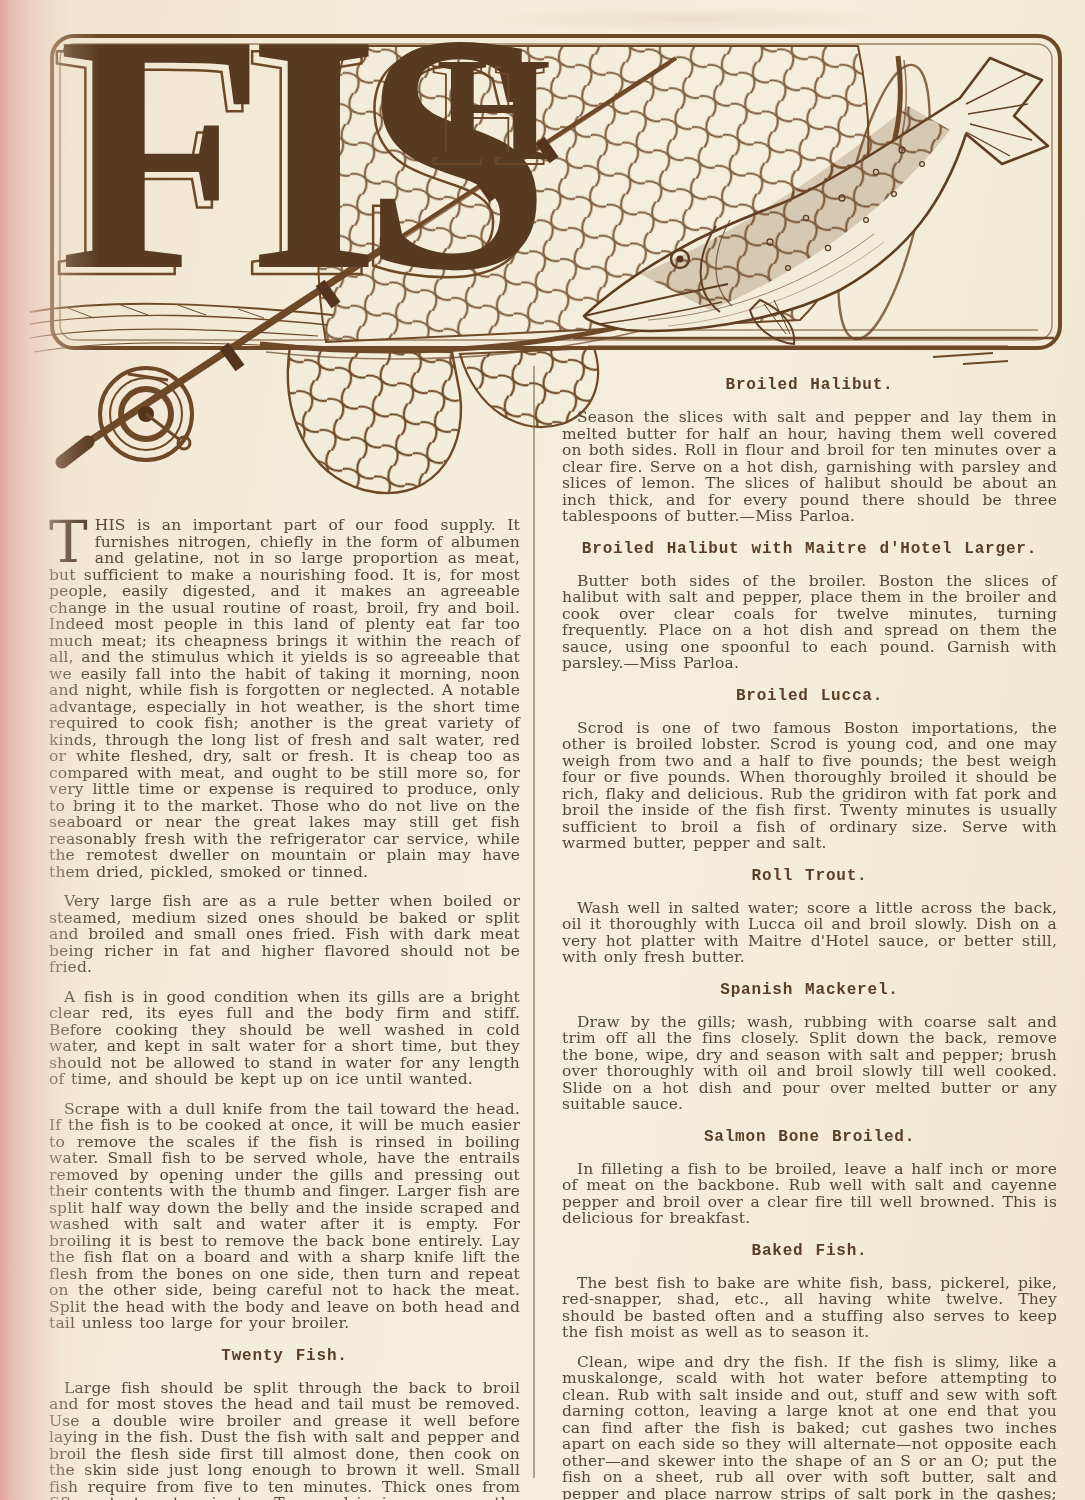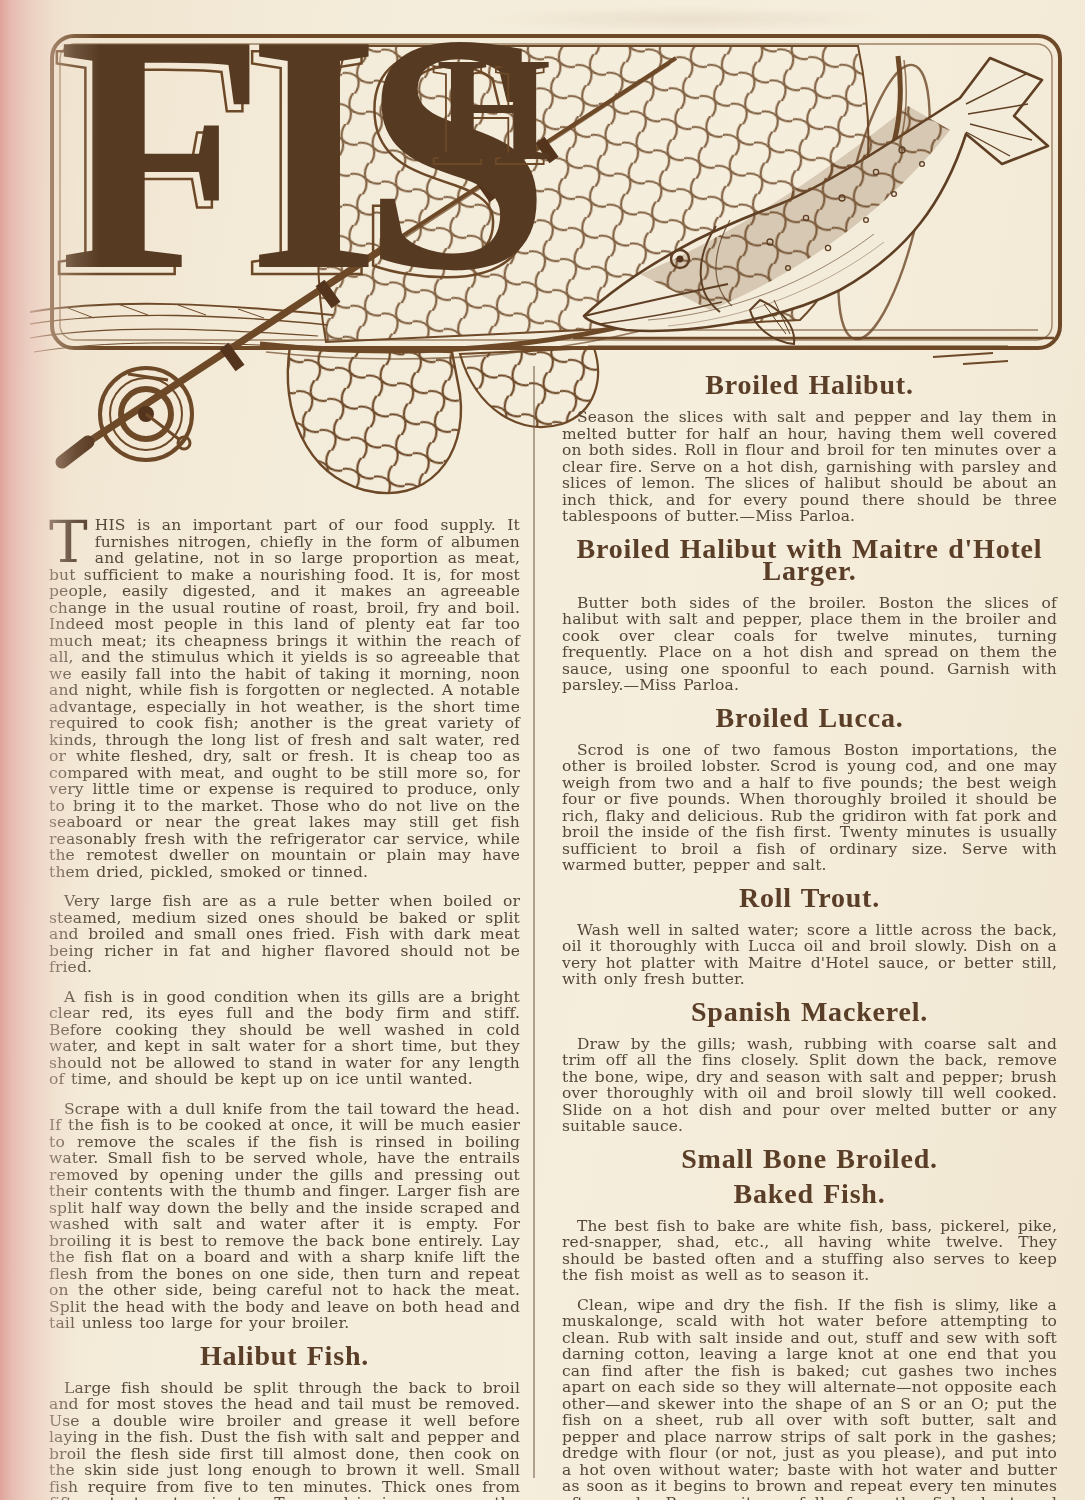--- a/index.html
+++ b/index.html
@@ -26,23 +26,23 @@
     position:absolute;left:533px;top:366px;width:2px;height:1112px;
     background:rgba(118,96,74,.55);z-index:2;
   }
   .col{position:absolute;z-index:3;text-align:justify;
        font-size:15.5px;line-height:16.5px;letter-spacing:.15px;word-spacing:1.6px;}
   .col-left{left:36px;top:504px;width:497px;}
   .col-right{left:549px;top:372px;width:521px;}
   .col p{margin:13px;}
   .col p.ind{text-indent:15px;}
   h3.rhead{
-    margin:13px 0 8px;text-align:center;font-size:28px;line-height:22px;
+    margin:13px 0 8px;text-align:center;font-size:16px;line-height:22px;
     font-weight:bold;color:#5a3e28;letter-spacing:.8px;
-    font-family:Liberation Serif, serif;
+    font-family:Liberation Mono, monospace;
   }
   .col-right h3.rhead:first-child{margin-top:2px;}
   .dropcap{
     float:left;font-size:58px;line-height:45px;color:#4f3a28;
     padding:3px 7px 0 0;font-family:"DejaVu Serif",serif;
   }
 </style>
 </head>
 <body>
 
@@ -156,41 +156,42 @@
     </g>
   </svg>
 
   <div class="divider"></div>
 
   <div class="col col-left">
     <p><span class="dropcap">T</span><span>HIS is an important part of our food supply. It furnishes nitrogen, chiefly in the form of albumen and gelatine, not in so large proportion as meat, but sufficient to make a nourishing food. It is, for most people, easily digested, and it makes an agreeable change in the usual routine of roast, broil, fry and boil. Indeed most people in this land of plenty eat far too much meat; its cheapness brings it within the reach of all, and the stimulus which it yields is so agreeable that we easily fall into the habit of taking it morning, noon and night, while fish is forgotten or neglected. A notable advantage, especially in hot weather, is the short time required to cook fish; another is the great variety of kinds, through the long list of fresh and salt water, red or white fleshed, dry, salt or fresh. It is cheap too as compared with meat, and ought to be still more so, for very little time or expense is required to produce, only to bring it to the market. Those who do not live on the seaboard or near the great lakes may still get fish reasonably fresh with the refrigerator car service, while the remotest dweller on mountain or plain may have them dried, pickled, smoked or tinned.</span></p>
     <p class="ind">Very large fish are as a rule better when boiled or steamed, medium sized ones should be baked or split and broiled and small ones fried. Fish with dark meat being richer in fat and higher flavored should not be fried.</p>
     <p class="ind">A fish is in good condition when its gills are a bright clear red, its eyes full and the body firm and stiff. Before cooking they should be well washed in cold water, and kept in salt water for a short time, but they should not be allowed to stand in water for any length of time, and should be kept up on ice until wanted.</p>
     <p class="ind">Scrape with a dull knife from the tail toward the head. If the fish is to be cooked at once, it will be much easier to remove the scales if the fish is rinsed in boiling water. Small fish to be served whole, have the entrails removed by opening under the gills and pressing out their contents with the thumb and finger. Larger fish are split half way down the belly and the inside scraped and washed with salt and water after it is empty. For broiling it is best to remove the back bone entirely. Lay the fish flat on a board and with a sharp knife lift the flesh from the bones on one side, then turn and repeat on the other side, being careful not to hack the meat. Split the head with the body and leave on both head and tail unless too large for your broiler.</p>
-    <h3 class="rhead">Halibut Fish.</h3>
+    <h3 class="rhead">Twenty Fish.</h3>
     <p class="ind">Large fish should be split through the back to broil and for most stoves the head and tail must be removed. Use a double wire broiler and grease it well before laying in the fish. Dust the fish with salt and pepper and broil the flesh side first till almost done, then cook on the skin side just long enough to brown it well. Small fish require from five to ten minutes. Thick ones from fifteen to twenty minutes. Turn a dripping-pan over the broiler and it will cook more evenly. There is no excuse for scorching the fish, as one can always scatter a few ashes over a hot fire. Spread generously with butter and set in the warming oven a minute to let it penetrate the fish. Garnish with parsley or water-cress after taking from the oven.</p>
   </div>
 
   <div class="col col-right">
     <h3 class="rhead">Broiled Halibut.</h3>
     <p class="ind">Season the slices with salt and pepper and lay them in melted butter for half an hour, having them well covered on both sides. Roll in flour and broil for ten minutes over a clear fire. Serve on a hot dish, garnishing with parsley and slices of lemon. The slices of halibut should be about an inch thick, and for every pound there should be three tablespoons of butter.—Miss Parloa.</p>
 
     <h3 class="rhead">Broiled Halibut with Maitre d'Hotel Larger.</h3>
     <p class="ind">Butter both sides of the broiler. Boston the slices of halibut with salt and pepper, place them in the broiler and cook over clear coals for twelve minutes, turning frequently. Place on a hot dish and spread on them the sauce, using one spoonful to each pound. Garnish with parsley.—Miss Parloa.</p>
 
     <h3 class="rhead">Broiled Lucca.</h3>
     <p class="ind">Scrod is one of two famous Boston importations, the other is broiled lobster. Scrod is young cod, and one may weigh from two and a half to five pounds; the best weigh four or five pounds. When thoroughly broiled it should be rich, flaky and delicious. Rub the gridiron with fat pork and broil the inside of the fish first. Twenty minutes is usually sufficient to broil a fish of ordinary size. Serve with warmed butter, pepper and salt.</p>
 
     <h3 class="rhead">Roll Trout.</h3>
     <p class="ind">Wash well in salted water; score a little across the back, oil it thoroughly with Lucca oil and broil slowly. Dish on a very hot platter with Maitre d'Hotel sauce, or better still, with only fresh butter.</p>
 
     <h3 class="rhead">Spanish Mackerel.</h3>
     <p class="ind">Draw by the gills; wash, rubbing with coarse salt and trim off all the fins closely. Split down the back, remove the bone, wipe, dry and season with salt and pepper; brush over thoroughly with oil and broil slowly till well cooked. Slide on a hot dish and pour over melted butter or any suitable sauce.</p>
 
-    <h3 class="rhead">Small Bone Broiled.</h3>
+    <h3 class="rhead">Salmon Bone Broiled.</h3>
+    <p class="ind">In filleting a fish to be broiled, leave a half inch or more of meat on the backbone. Rub well with salt and cayenne pepper and broil over a clear fire till well browned. This is delicious for breakfast.</p>
 
     <h3 class="rhead">Baked Fish.</h3>
     <p class="ind">The best fish to bake are white fish, bass, pickerel, pike, red-snapper, shad, etc., all having white twelve. They should be basted often and a stuffing also serves to keep the fish moist as well as to season it.</p>
     <p class="ind">Clean, wipe and dry the fish. If the fish is slimy, like a muskalonge, scald with hot water before attempting to clean. Rub with salt inside and out, stuff and sew with soft darning cotton, leaving a large knot at one end that you can find after the fish is baked; cut gashes two inches apart on each side so they will alternate—not opposite each other—and skewer into the shape of an S or an O; put the fish on a sheet, rub all over with soft butter, salt and pepper and place narrow strips of salt pork in the gashes; dredge with flour (or not, just as you please), and put into a hot oven without water; baste with hot water and butter as soon as it begins to brown and repeat every ten minutes afterwards. Remove it carefully from the fish sheet and place it on a hot platter</p>
   </div>
 
   <div class="gutter"></div>
 </div>
 
 </body></html>

